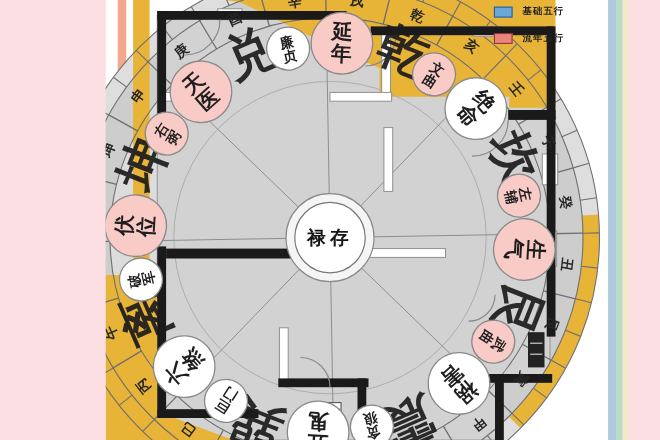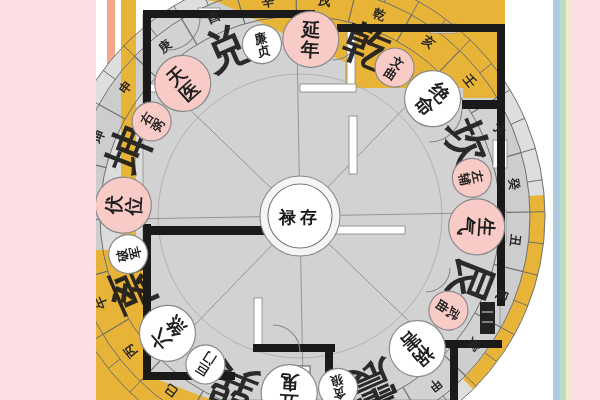--- a/index.html
+++ b/index.html
@@ -269,14 +269,24 @@
       <circle cx="300" cy="216" r="40" fill="#F5F5F5" stroke="#8a8a8a" stroke-width="1.1"></circle>
       <circle cx="300" cy="216" r="32" fill="#ffffff" stroke="#777" stroke-width="1.1"></circle>
       <text x="300" y="217" text-anchor="middle" dominant-baseline="central" font-size="17" font-weight="bold" fill="#161616" letter-spacing="4">禄存</text>
       <rect x="0" y="0" width="96" height="400" fill="#FBDFE3"></rect>
       <rect x="553" y="0" width="7" height="400" fill="#AFC9DE"></rect>
       <rect x="560" y="0" width="6" height="400" fill="#BADCC7"></rect>
       <rect x="566" y="0" width="5" height="400" fill="#F0EAC9"></rect>
       <rect x="571" y="0" width="29" height="400" fill="#FBDFE3"></rect>
     </svg>
 
-
+<div id="legend">
+  <div class="legend-row">
+    <span class="legend-swatch" style="background:#6BA8D8;border-color:#2F5E8F;"></span>
+    <span class="legend-label">基础五行</span>
+  </div>
+  <div class="legend-row">
+    <span class="legend-swatch" style="background:#EA837B;border-color:#8F3A34;"></span>
+    <span class="legend-label">流年五行</span>
+  </div>
 </div>
 
+</div>
+
 </body></html>

